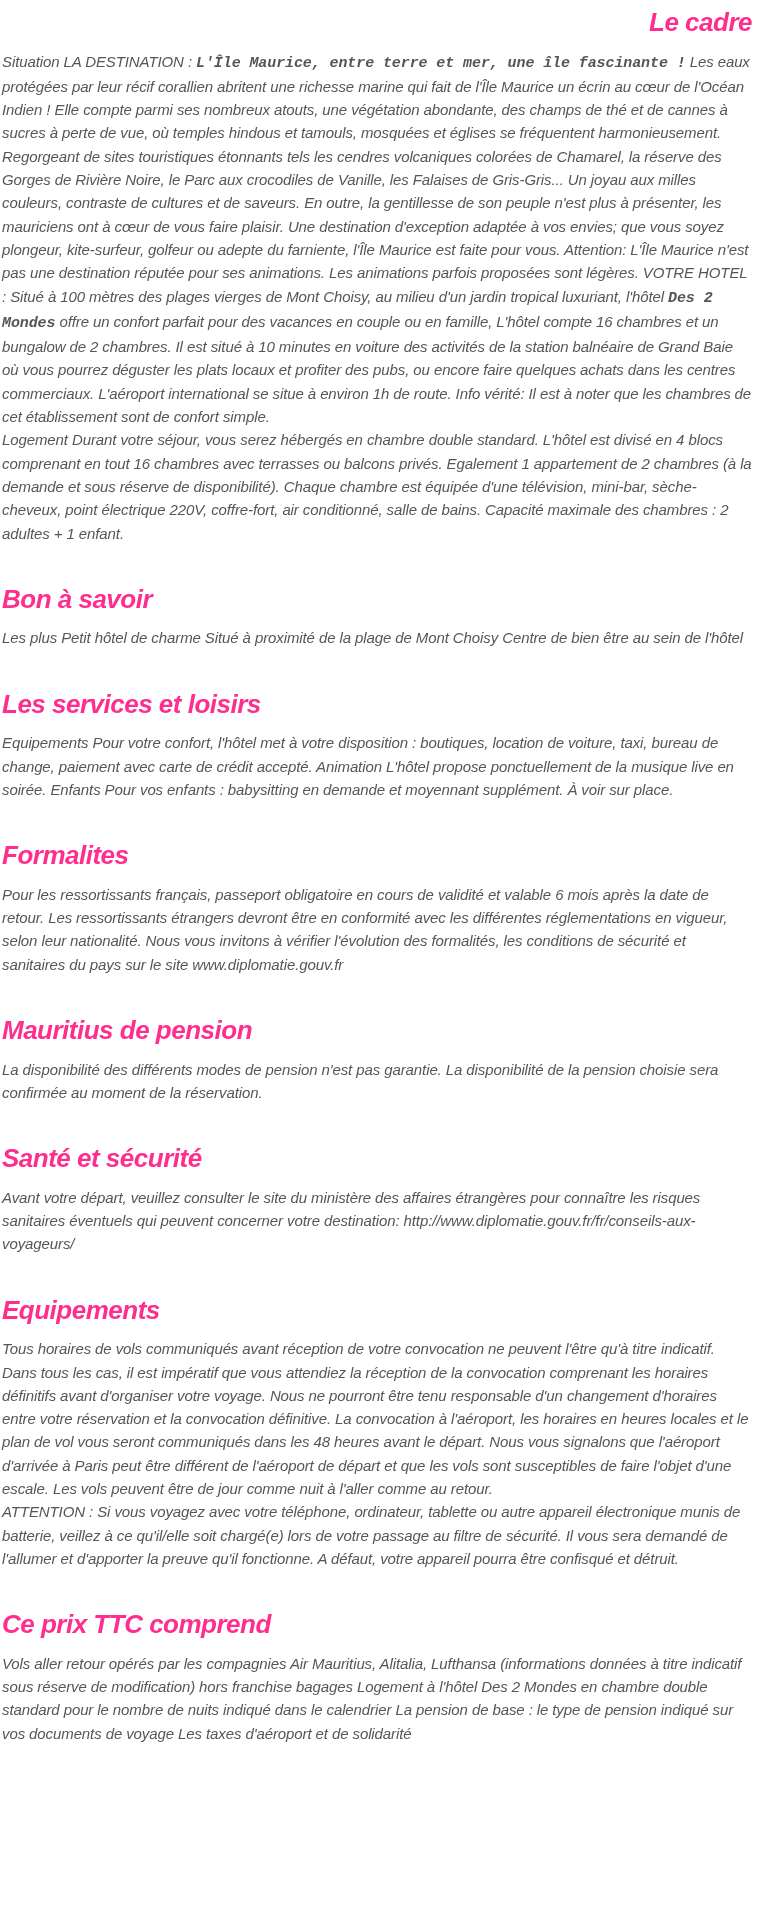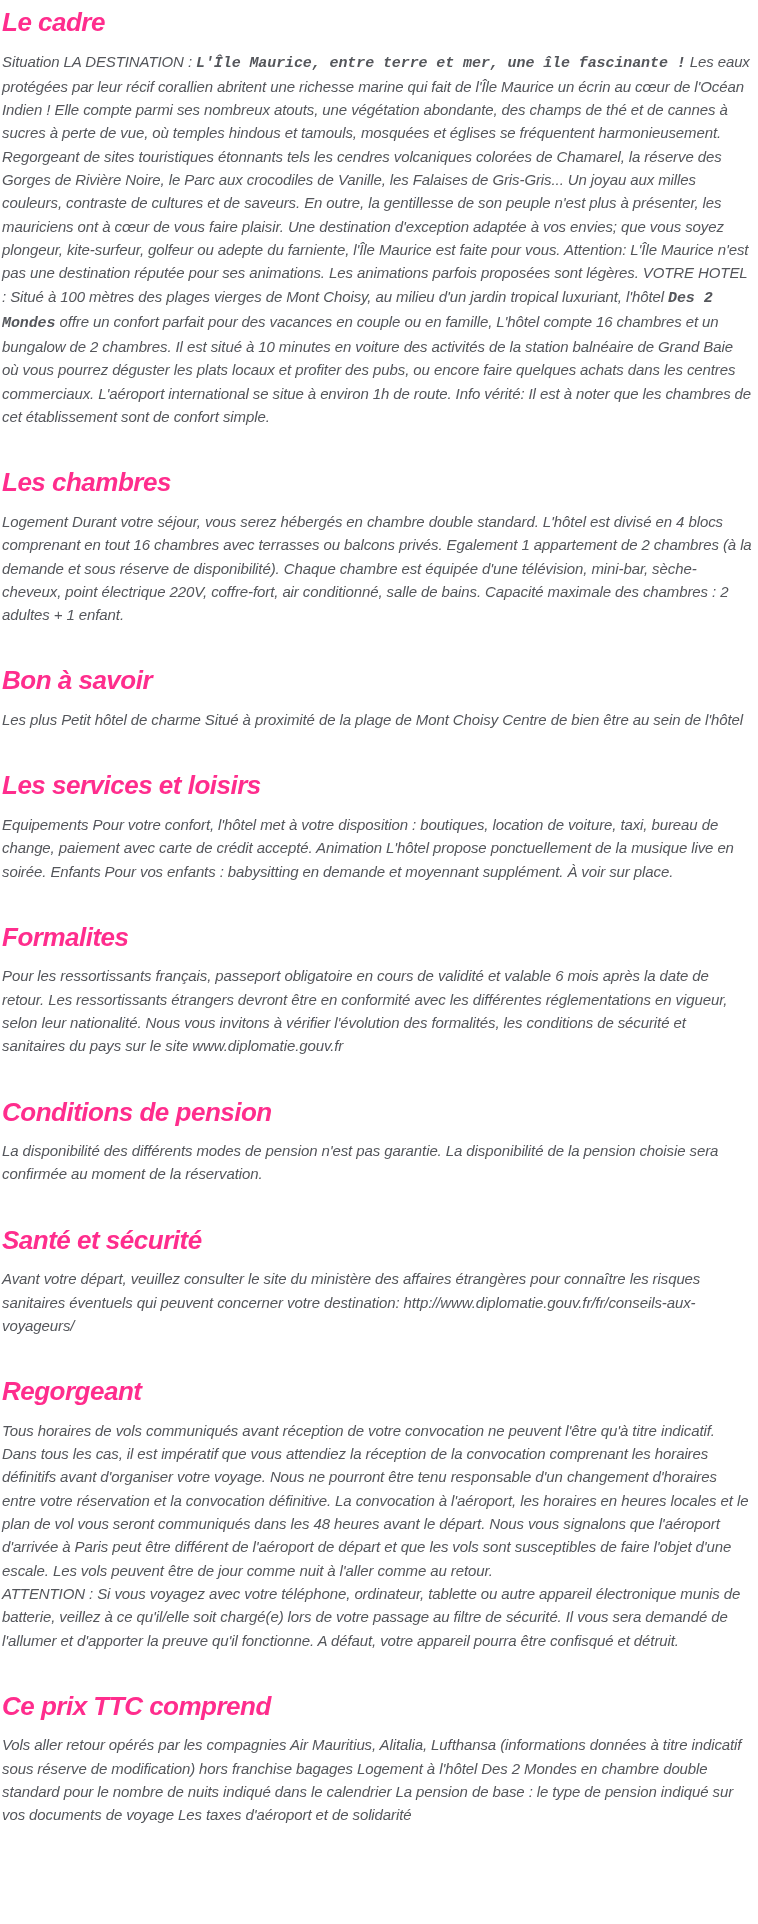--- a/index.html
+++ b/index.html
@@ -16,21 +16,21 @@
   h2.section-title {
     font-family: "Liberation Sans", sans-serif;
     font-style: italic;
     font-weight: 700;
     font-size: 26px;
     line-height: 1.1;
     color: #ff2d8d;
     letter-spacing: -0.5px;
     margin: 40px 0 13px 0;
   }
-  section:first-of-type h2.section-title { margin-top: 2px; }
+  section:first-of-type h2.section-title { margin-top: 2px; text-align: right; }
   p.section-body {
     font-size: 15px;
     line-height: 23.3px;
     font-weight: 400;
     letter-spacing: -0.1px;
     text-align: left;
     margin: 0;
   }
   .b { font-weight: 700; font-family: Liberation Mono, monospace; }
 </style>
@@ -38,51 +38,50 @@
 <body>
 
 <main class="doc">
 
   <section>
     <h2 class="section-title">Le cadre</h2>
     <p class="section-body"><span>Situation LA DESTINATION : </span><span class="b">L'Île Maurice, entre terre et mer, une île fascinante !</span><span> Les eaux protégées par leur récif corallien abritent une richesse marine qui fait de l'Île Maurice un écrin au cœur de l'Océan Indien ! Elle compte parmi ses nombreux atouts, une végétation abondante, des champs de thé et de cannes à sucres à perte de vue, où temples hindous et tamouls, mosquées et églises se fréquentent harmonieusement. Regorgeant de sites touristiques étonnants tels les cendres volcaniques colorées de Chamarel, la réserve des Gorges de Rivière Noire, le Parc aux crocodiles de Vanille, les Falaises de Gris-Gris... Un joyau aux milles couleurs, contraste de cultures et de saveurs. En outre, la gentillesse de son peuple n'est plus à présenter, les mauriciens ont à cœur de vous faire plaisir. Une destination d'exception adaptée à vos envies; que vous soyez plongeur, kite-surfeur, golfeur ou adepte du farniente, l'Île Maurice est faite pour vous. Attention: L'Île Maurice n'est pas une destination réputée pour ses animations. Les animations parfois proposées sont légères. VOTRE HOTEL : Situé à 100 mètres des plages vierges de Mont Choisy, au milieu d'un jardin tropical luxuriant, l'hôtel </span><span class="b">Des 2 Mondes</span><span> offre un confort parfait pour des vacances en couple ou en famille, L'hôtel compte 16 chambres et un bungalow de 2 chambres. Il est situé à 10 minutes en voiture des activités de la station balnéaire de Grand Baie où vous pourrez déguster les plats locaux et profiter des pubs, ou encore faire quelques achats dans les centres commerciaux. L'aéroport international se situe à environ 1h de route. Info vérité: Il est à noter que les chambres de cet établissement sont de confort simple.</span></p>
   </section>
 
   <section>
-    <h2 class="section-title">Les chambres</h2>
     <p class="section-body">Logement Durant votre séjour, vous serez hébergés en chambre double standard. L'hôtel est divisé en 4 blocs comprenant en tout 16 chambres avec terrasses ou balcons privés. Egalement 1 appartement de 2 chambres (à la demande et sous réserve de disponibilité). Chaque chambre est équipée d'une télévision, mini-bar, sèche-cheveux, point électrique 220V, coffre-fort, air conditionné, salle de bains. Capacité maximale des chambres : 2 adultes + 1 enfant.</p>
   </section>
 
   <section>
     <h2 class="section-title">Bon à savoir</h2>
     <p class="section-body">Les plus Petit hôtel de charme Situé à proximité de la plage de Mont Choisy Centre de bien être au sein de l'hôtel</p>
   </section>
 
   <section>
     <h2 class="section-title">Les services et loisirs</h2>
     <p class="section-body">Equipements Pour votre confort, l'hôtel met à votre disposition : boutiques, location de voiture, taxi, bureau de change, paiement avec carte de crédit accepté. Animation L'hôtel propose ponctuellement de la musique live en soirée. Enfants Pour vos enfants : babysitting en demande et moyennant supplément. À voir sur place.</p>
   </section>
 
   <section>
     <h2 class="section-title">Formalites</h2>
     <p class="section-body">Pour les ressortissants français, passeport obligatoire en cours de validité et valable 6 mois après la date de retour. Les ressortissants étrangers devront être en conformité avec les différentes réglementations en vigueur, selon leur nationalité. Nous vous invitons à vérifier l'évolution des formalités, les conditions de sécurité et sanitaires du pays sur le site www.diplomatie.gouv.fr</p>
   </section>
 
   <section>
-    <h2 class="section-title">Conditions de pension</h2>
+    <h2 class="section-title">Mauritius de pension</h2>
     <p class="section-body">La disponibilité des différents modes de pension n'est pas garantie. La disponibilité de la pension choisie sera confirmée au moment de la réservation.</p>
   </section>
 
   <section>
     <h2 class="section-title">Santé et sécurité</h2>
     <p class="section-body">Avant votre départ, veuillez consulter le site du ministère des affaires étrangères pour connaître les risques sanitaires éventuels qui peuvent concerner votre destination: http://www.diplomatie.gouv.fr/fr/conseils-aux-voyageurs/</p>
   </section>
 
   <section>
-    <h2 class="section-title">Regorgeant</h2>
+    <h2 class="section-title">Equipements</h2>
     <p class="section-body">Tous horaires de vols communiqués avant réception de votre convocation ne peuvent l'être qu'à titre indicatif. Dans tous les cas, il est impératif que vous attendiez la réception de la convocation comprenant les horaires définitifs avant d'organiser votre voyage. Nous ne pourront être tenu responsable d'un changement d'horaires entre votre réservation et la convocation définitive. La convocation à l'aéroport, les horaires en heures locales et le plan de vol vous seront communiqués dans les 48 heures avant le départ. Nous vous signalons que l'aéroport d'arrivée à Paris peut être différent de l'aéroport de départ et que les vols sont susceptibles de faire l'objet d'une escale. Les vols peuvent être de jour comme nuit à l'aller comme au retour.</p>
   </section>
 
   <section>
     <p class="section-body">ATTENTION : Si vous voyagez avec votre téléphone, ordinateur, tablette ou autre appareil électronique munis de batterie, veillez à ce qu'il/elle soit chargé(e) lors de votre passage au filtre de sécurité. Il vous sera demandé de l'allumer et d'apporter la preuve qu'il fonctionne. A défaut, votre appareil pourra être confisqué et détruit.</p>
   </section>
 
   <section>
     <h2 class="section-title">Ce prix TTC comprend</h2>
     <p class="section-body">Vols aller retour opérés par les compagnies Air Mauritius, Alitalia, Lufthansa (informations données à titre indicatif sous réserve de modification) hors franchise bagages Logement à l'hôtel Des 2 Mondes en chambre double standard pour le nombre de nuits indiqué dans le calendrier La pension de base : le type de pension indiqué sur vos documents de voyage Les taxes d'aéroport et de solidarité</p>

